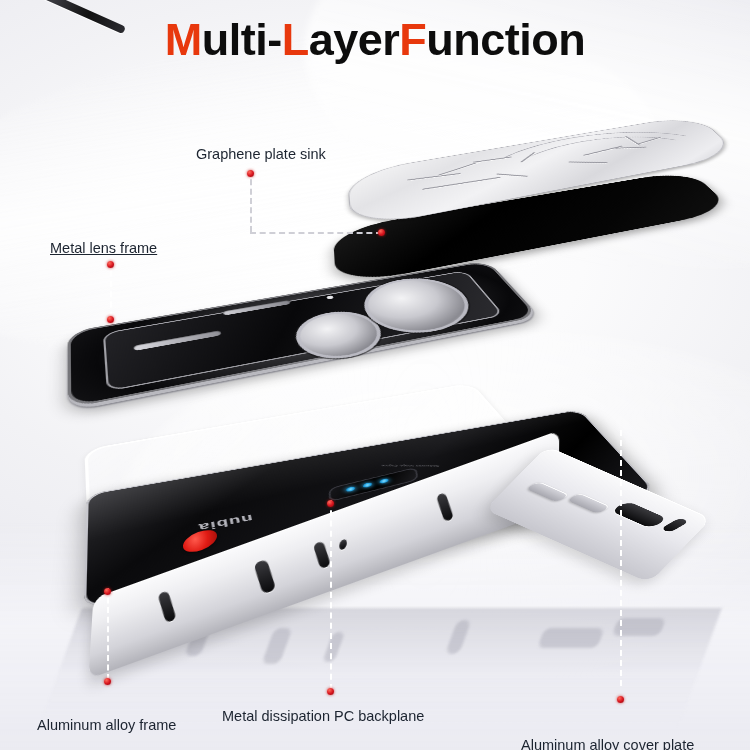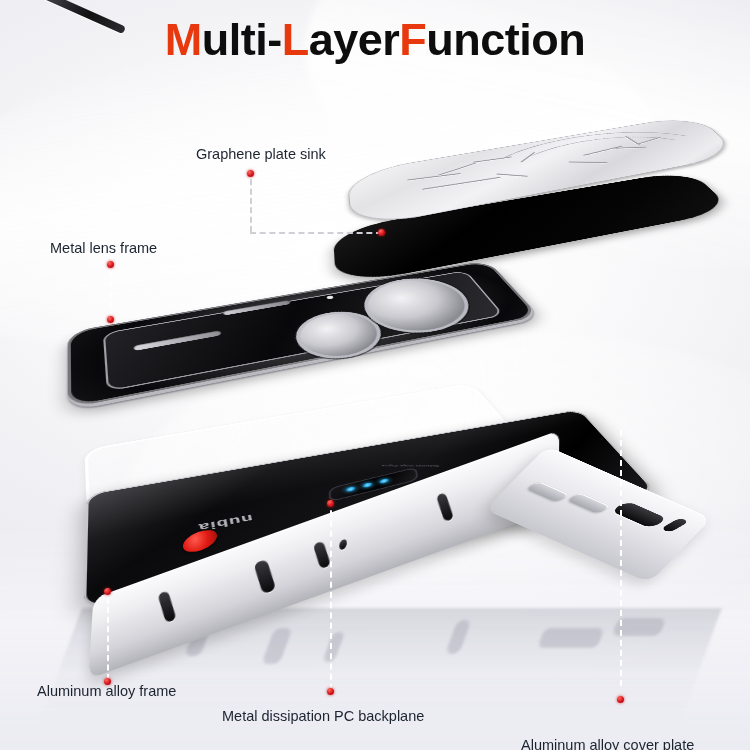--- a/index.html
+++ b/index.html
@@ -430,29 +430,29 @@
 
   <div class="callout">
     <div class="txt" style="left:196px;top:138px;">Graphene plate sink</div>
     <div class="dot" style="left:247px;top:162px;"></div>
   </div>
   <div class="lead-v lead-dark" style="left:250px;top:170px;height:62px;"></div>
   <div class="lead-h lead-dark" style="left:250px;top:232px;width:132px;"></div>
   <div class="dot" style="left:378px;top:229px;"></div>
 
   <div class="callout">
-    <div class="txt" style="left:50px;top:232px;">Metal lens frame</div>
+    <div class="txt" style="left:50px;top:232px;text-decoration:underline;">Metal lens frame</div>
     <div class="dot" style="left:107px;top:253px;"></div>
   </div>
   <div class="lead-v" style="left:110px;top:260px;height:58px;"></div>
   <div class="dot" style="left:107px;top:316px;"></div>
 
   <div class="callout">
     <div class="dot" style="left:104px;top:580px;"></div>
-    <div class="txt" style="left:37px;top:675px;">Aluminum alloy frame</div>
+    <div class="txt" style="left:37px;top:709px;">Aluminum alloy frame</div>
   </div>
   <div class="lead-v" style="left:107px;top:588px;height:92px;"></div>
   <div class="dot" style="left:104px;top:678px;"></div>
 
   <div class="callout">
     <div class="dot" style="left:327px;top:492px;"></div>
     <div class="txt" style="left:222px;top:700px;">Metal dissipation PC backplane</div>
   </div>
   <div class="lead-v" style="left:330px;top:500px;height:190px;"></div>
   <div class="dot" style="left:327px;top:688px;"></div>

